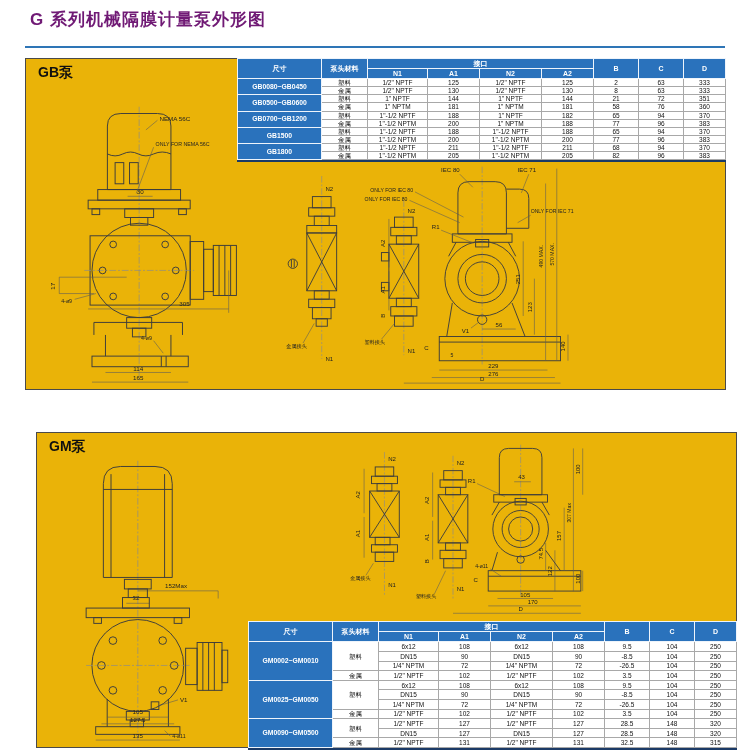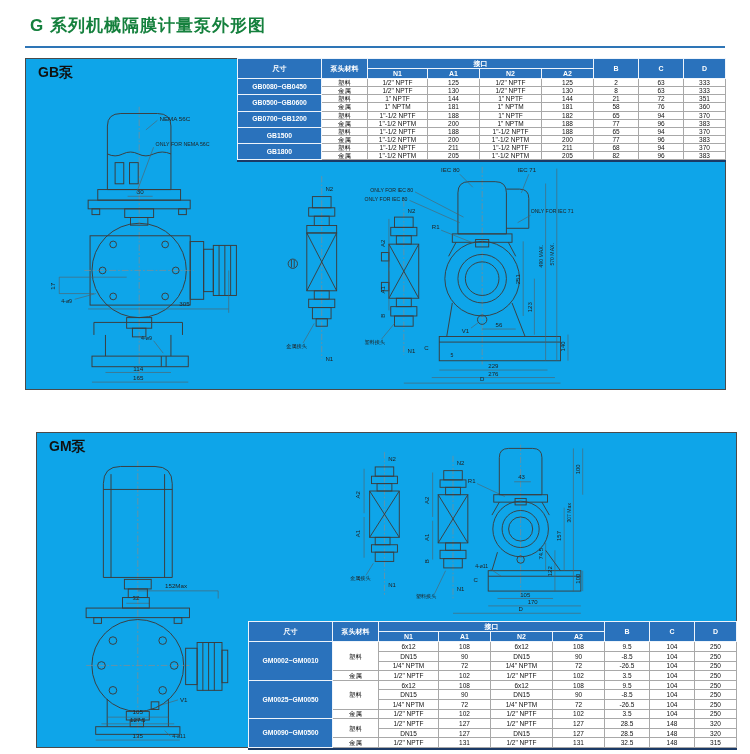--- a/index.html
+++ b/index.html
@@ -1,20 +1,20 @@
 <!DOCTYPE html>
 <html><head>
 <meta charset="utf-8">
 <style>
   html,body{margin:0;padding:0;background:#fff;}
   #page{position:relative;width:750px;height:754px;background:#fff;overflow:hidden;
         font-family:"Liberation Sans","DejaVu Sans",sans-serif;}
-  .page-title{position:absolute;left:30px;top:14px;font-size:17px;font-weight:bold;color:#15803d;letter-spacing:1px;}
+  .page-title{position:absolute;left:30px;top:8px;font-size:17px;font-weight:bold;color:#701a75;letter-spacing:1px;}
   .title-rule{position:absolute;left:25px;top:46px;width:700px;height:2px;background:#2e75b6;}
-  .section-box{position:absolute;left:25px;width:699px;border:1px solid #4a4a4a;background:#0ea5e9;}
+  .section-box{position:absolute;left:25px;width:699px;border:1px solid #4a4a4a;background:#eab308;}
   #gb-box{top:58px;height:330px;}
   #gm-box{top:432px;height:314px;margin-left:11px;}
   .section-label{position:absolute;left:12px;top:5px;font-size:14px;font-weight:bold;color:#101010;}
   
   .spec-table{position:absolute;border-collapse:collapse;table-layout:fixed;width:488px;
               font-size:6.5px;text-align:center;color:#111;background:#fff;}
   #gb-table{right:-1px;top:-1px;}
   #gm-table{right:-1px;bottom:-1px;}
   .spec-table th,.spec-table td{border:1px solid #a8a8a8;padding:0;line-height:1.1;
               overflow:hidden;white-space:nowrap;}

